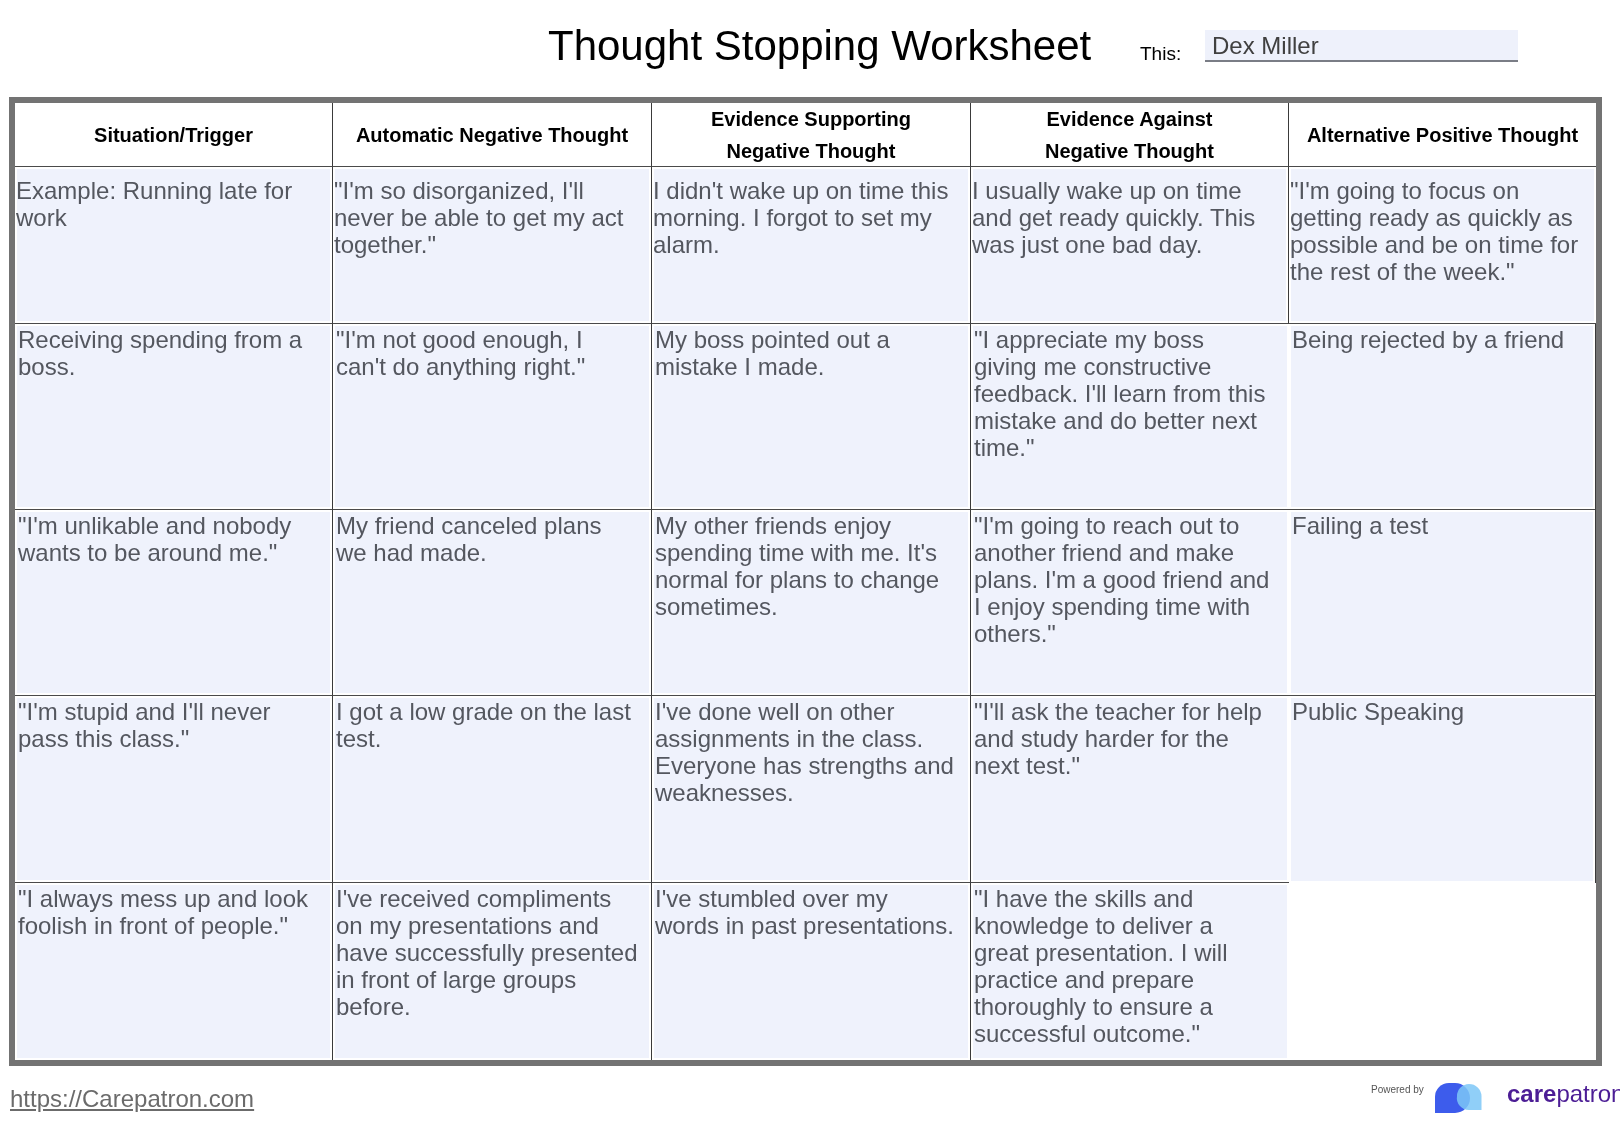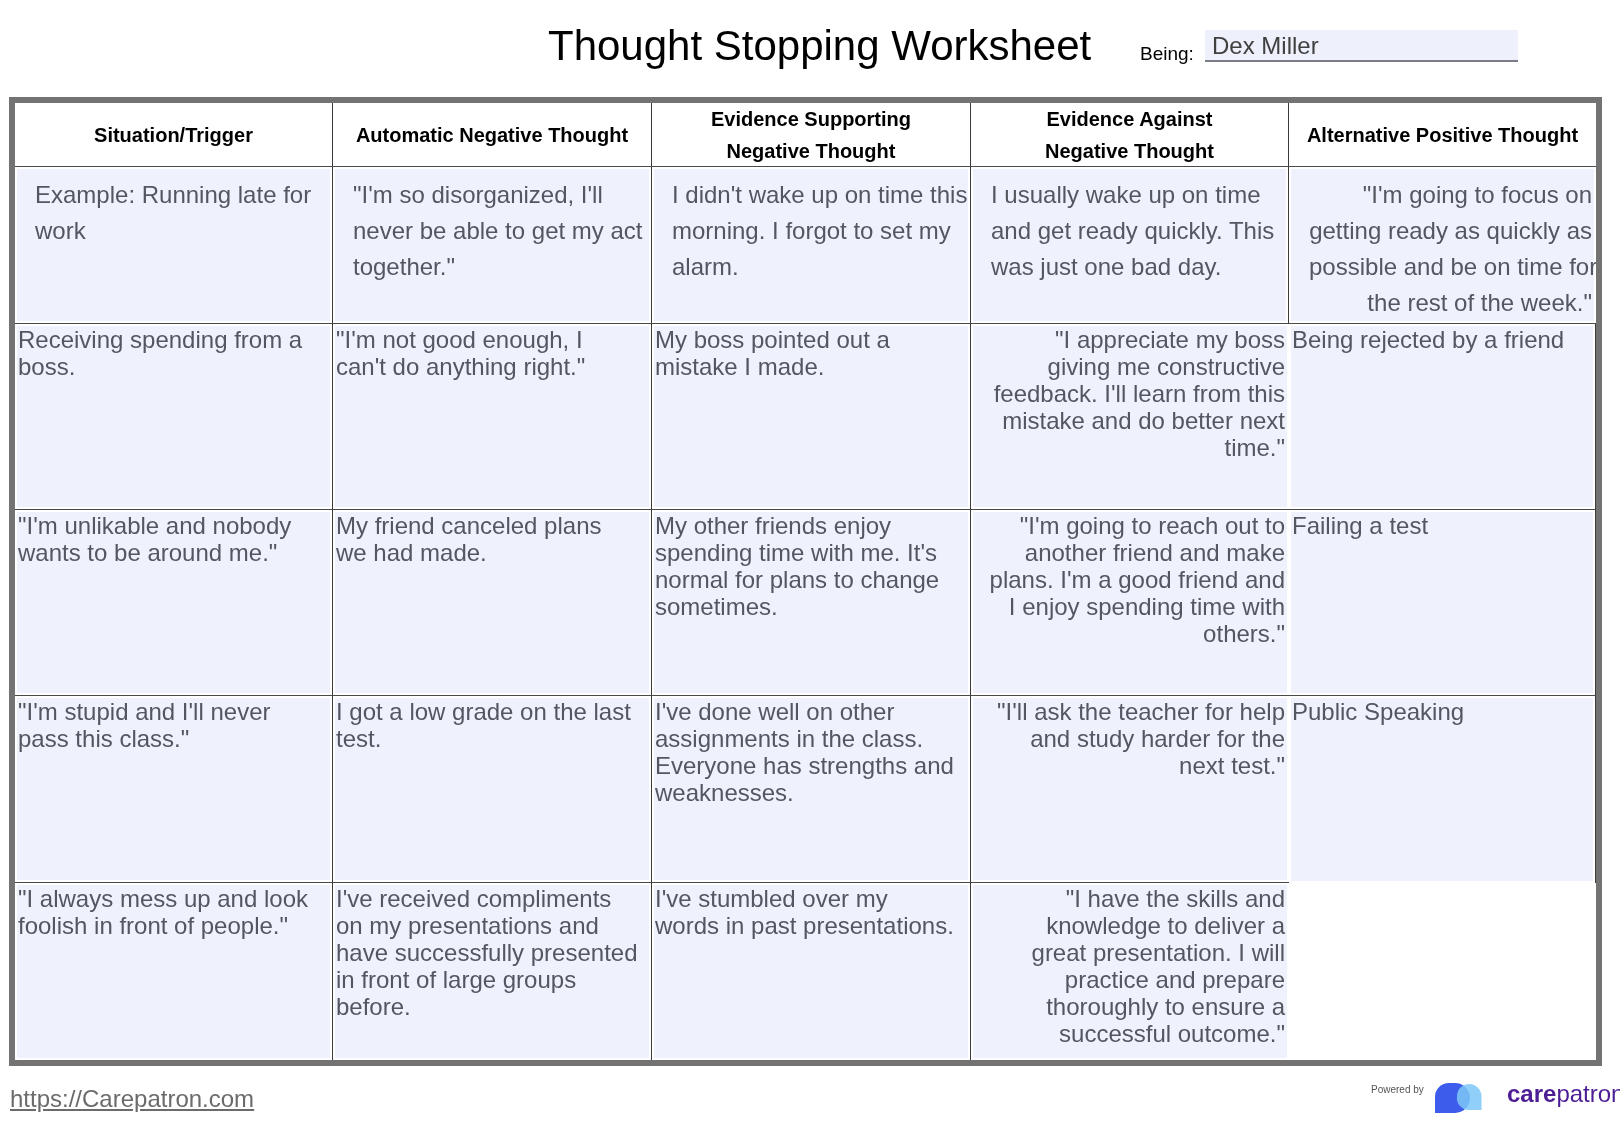--- a/index.html
+++ b/index.html
@@ -13,43 +13,43 @@
                   box-sizing:border-box; border:none; border-bottom:2px solid #7a7d86;
                   background:#eef1fb; padding:2px 7px 0 7px; margin:0; outline:none;
                   font-family:"Liberation Sans", sans-serif; font-size:24px; line-height:28px;
                   color:#404040; }
     .grid { position:absolute; left:9px; top:97px; width:1593px; height:969px;
             box-sizing:border-box; border:6px solid #737373; display:grid;
             grid-template-columns:318px 319px 319px 318px 1fr;
             grid-template-rows:64px 157px 186px 186px 187px 1fr; }
     .cell { box-sizing:border-box; border-right:1px solid #3a3a3a; border-bottom:1px solid #4a4a4a;
             overflow:hidden; }
-    .cell.last-col { border-right:none;text-align:right; }
+    .cell.last-col { border-right:none; }
     .cell.last-row { border-bottom:none; }
     .head { background:#fff; display:flex; flex-direction:column; align-items:center;
             justify-content:center; font-weight:bold; font-size:20px; line-height:32px; color:#000; }
     .head span { display:block; white-space:nowrap; }
     .body-cell { background:#eff2fc; box-shadow:inset 0 0 0 2px #ffffff; color:#54575f;
                  font-size:24px; white-space:pre; }
-    .r1 { padding:10px 4px 0 20px; line-height:36px; }
+    .r1 { padding:10px 4px 0 1px; line-height:27px; }
     .rn { padding:3px 4px 0 3px; line-height:26.9px; }
     .footer-link { position:absolute; left:10px; top:1087px; font-size:24px; line-height:24px;
                    color:#6b6b6b; text-decoration:underline; white-space:nowrap; }
     .powered { position:absolute; left:1371px; top:1085px; font-size:10px; line-height:10px;
                color:#555; white-space:nowrap; }
     .logo { position:absolute; left:1435px; top:1083px; width:47px; height:30px; }
     .brand { position:absolute; left:1487px; top:1082px; font-size:24px; line-height:24px;
              color:#4c1d95; white-space:nowrap;margin-left:20px; }
     .brand b { font-weight:bold; }
   </style>
 </head>
 <body>
 
 <div class="title">Thought Stopping Worksheet</div>
-<div class="name-label">Being:</div>
+<div class="name-label">This:</div>
 <input class="name-field" type="text" value="Dex Miller" style="">
 
 <div class="grid">
 
   <div class="cell head">
     <span>Situation/Trigger</span>
   </div>
   <div class="cell head">
     <span>Automatic Negative Thought</span>
   </div>

